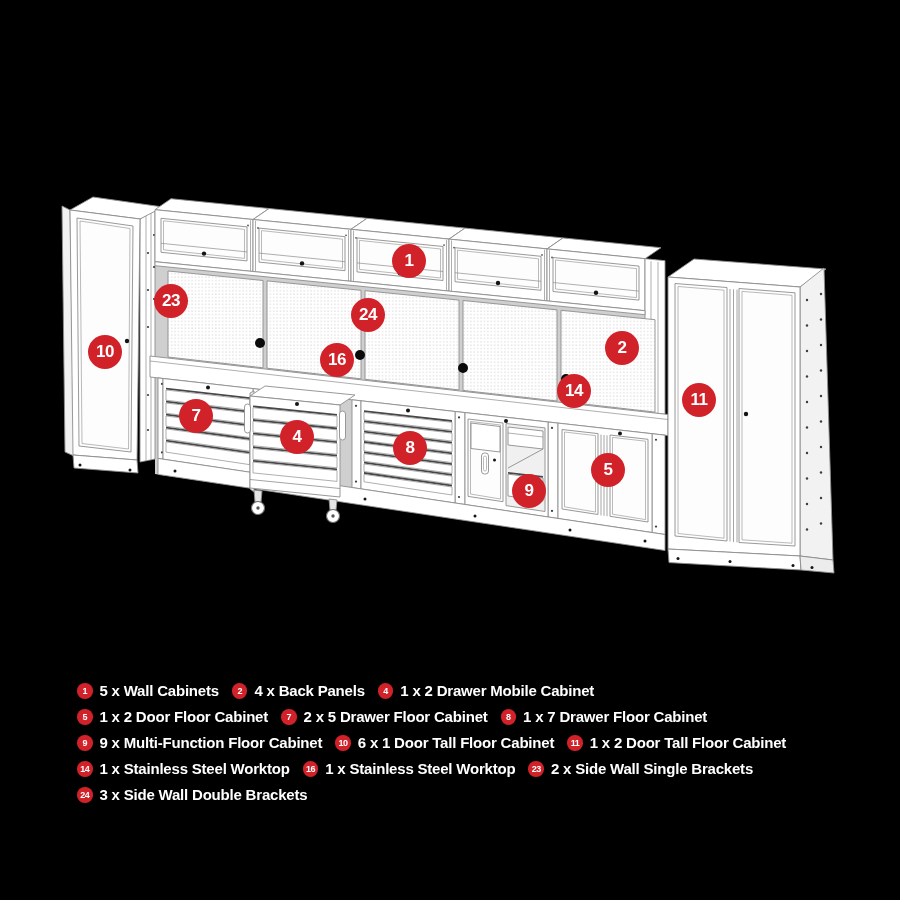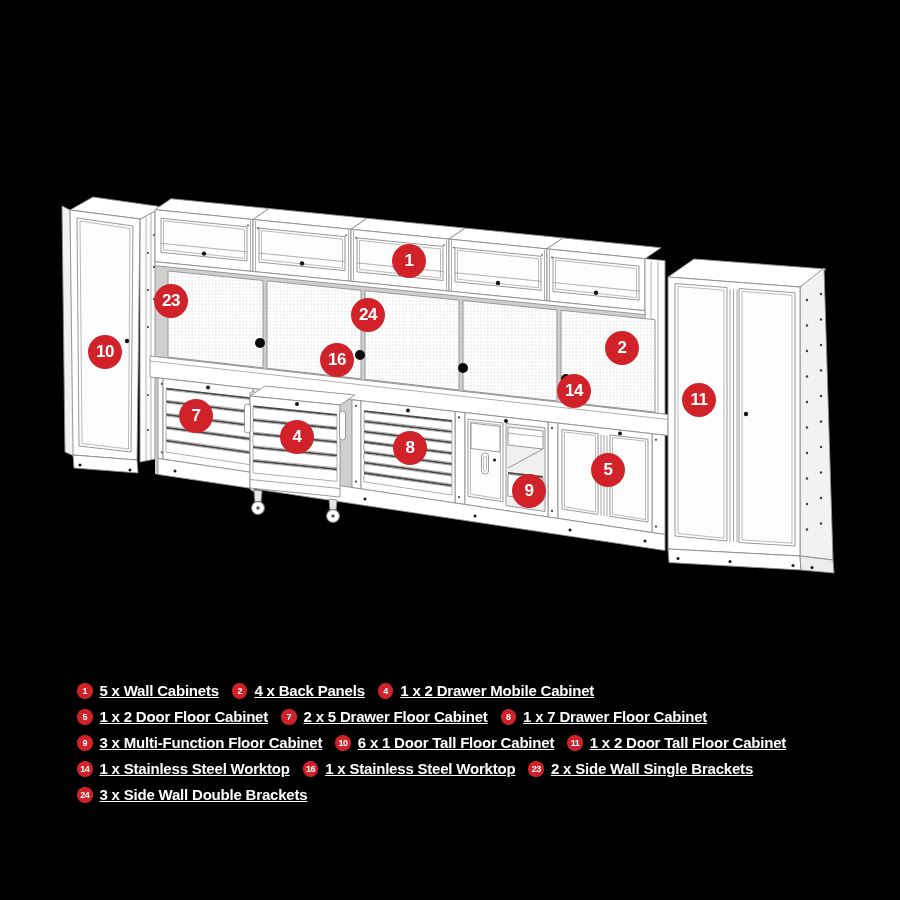--- a/index.html
+++ b/index.html
@@ -13,21 +13,21 @@
          background:#d1222a;color:#fff;display:flex;align-items:center;justify-content:center;
          font-weight:700;font-size:17px;letter-spacing:-0.5px;}
   #contents{position:absolute;left:77px;top:683px;color:#fff;}
   .contents-heading{font-size:15.5px;font-weight:700;margin:0 0 11px 0;}
   .contents-row{display:flex;align-items:center;gap:13px;margin-top:10px;line-height:16px;white-space:nowrap;}
   .contents-row:first-of-type{margin-top:0;}
   .citem{display:flex;align-items:center;gap:7px;}
   .cbadge{width:15.5px;height:15.5px;border-radius:50%;background:#d1222a;color:#fff;
           display:flex;align-items:center;justify-content:center;
           font-size:9px;font-weight:700;letter-spacing:-0.5px;flex:0 0 auto;}
-  .ctext{font-size:15px;font-weight:700;letter-spacing:-0.2px;text-decoration:underline;}
+  .ctext{font-size:15px;font-weight:700;letter-spacing:-0.2px;}
 </style>
 </head>
 <body>
 
 <div class="page">
   <svg id="diagram-svg" width="900" height="900" viewBox="0 0 900 900">
       <defs>
         <pattern id="peg" width="3.4" height="3.4" patternUnits="userSpaceOnUse">
           <circle cx="1.7" cy="1.7" r="0.5" fill="#a5a5a5"></circle>
         </pattern>
@@ -299,21 +299,21 @@
             <span class="ctext">2 x 5 Drawer Floor Cabinet</span>
           </span>
           <span class="citem">
             <span class="cbadge">8</span>
             <span class="ctext">1 x 7 Drawer Floor Cabinet</span>
           </span>
         </div>
         <div class="contents-row">
           <span class="citem">
             <span class="cbadge">9</span>
-            <span class="ctext">3 x Multi-Function Floor Cabinet</span>
+            <span class="ctext">9 x Multi-Function Floor Cabinet</span>
           </span>
           <span class="citem">
             <span class="cbadge">10</span>
             <span class="ctext">6 x 1 Door Tall Floor Cabinet</span>
           </span>
           <span class="citem">
             <span class="cbadge">11</span>
             <span class="ctext">1 x 2 Door Tall Floor Cabinet</span>
           </span>
         </div>

